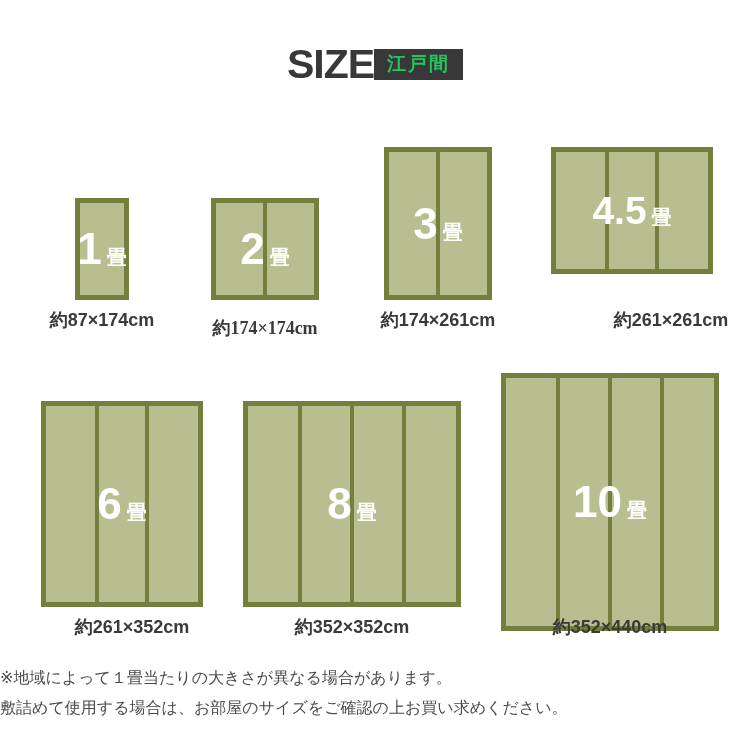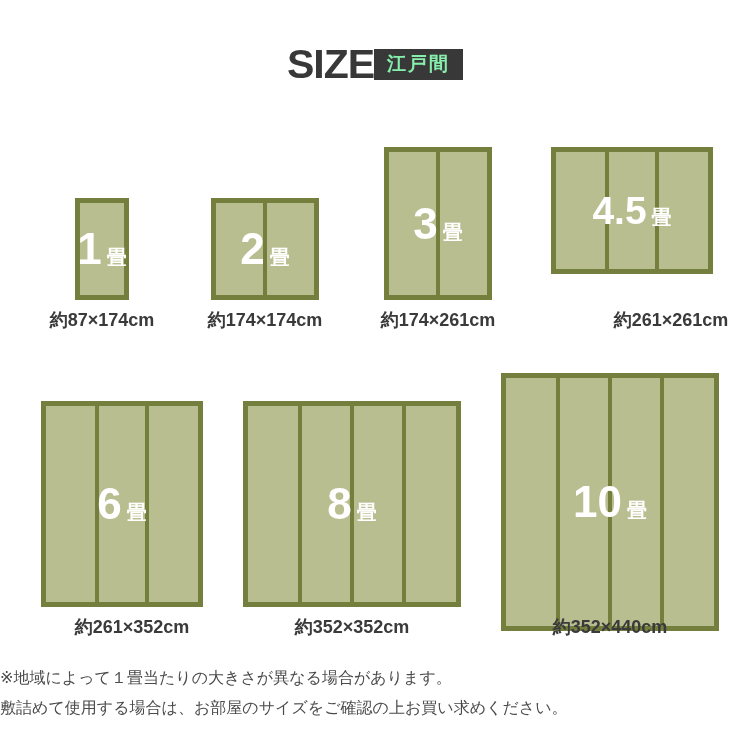--- a/index.html
+++ b/index.html
@@ -2,21 +2,21 @@
 <html><head>
 <meta charset="utf-8">
 <style>
   html,body{margin:0;padding:0;background:#ffffff;}
   body{width:750px;height:750px;font-family:"Liberation Sans","DejaVu Sans",sans-serif;}
   .canvas{position:relative;width:750px;height:750px;background:#ffffff;overflow:hidden;}
 
   
   .header{position:absolute;top:44px;left:0;width:100%;display:flex;justify-content:center;align-items:center;}
   .size-title{font-size:41px;font-weight:800;letter-spacing:-1px;color:#383838;line-height:1;}
-  .badge{background:#383838;color:#86efac;font-size:19px;font-weight:700;padding:5px 13px;line-height:1.1;letter-spacing:2px;}
+  .badge{background:#383838;color:#22c55e;font-size:19px;font-weight:700;padding:5px 13px;line-height:1.1;letter-spacing:2px;}
 
   
   .mat{position:absolute;box-sizing:border-box;background:#b9be90;border:5px solid #747f3d;}
   .divider{position:absolute;top:0;bottom:0;width:4px;margin-left:-2px;background:#747f3d;}
   .mat-label{position:absolute;inset:0;display:flex;align-items:center;justify-content:center;}
   .label-group{display:flex;align-items:baseline;gap:5px;color:#ffffff;}
   .num{font-size:44px;font-weight:700;line-height:1;}
   .num.small{font-size:39px;}
   .unit{font-size:20px;font-weight:700;}
 
@@ -48,21 +48,21 @@
 
   <div class="mat" style="left:211px;top:198px;width:108px;height:102px;">
     <div class="divider" style="left:50%;"></div>
     <div class="mat-label">
       <div class="label-group">
         <span class="num">2</span>
         <span class="unit">畳</span>
       </div>
     </div>
   </div>
-  <div class="dim" style="left:265px;top:308px;">約174×174cm</div>
+  <div class="dim" style="left:265px;top:316px;font-family:Liberation Serif, serif;">約174×174cm</div>
 
   <div class="mat" style="left:384px;top:147px;width:108px;height:153px;">
     <div class="divider" style="left:50%;"></div>
     <div class="mat-label">
       <div class="label-group">
         <span class="num">3</span>
         <span class="unit">畳</span>
       </div>
     </div>
   </div>

